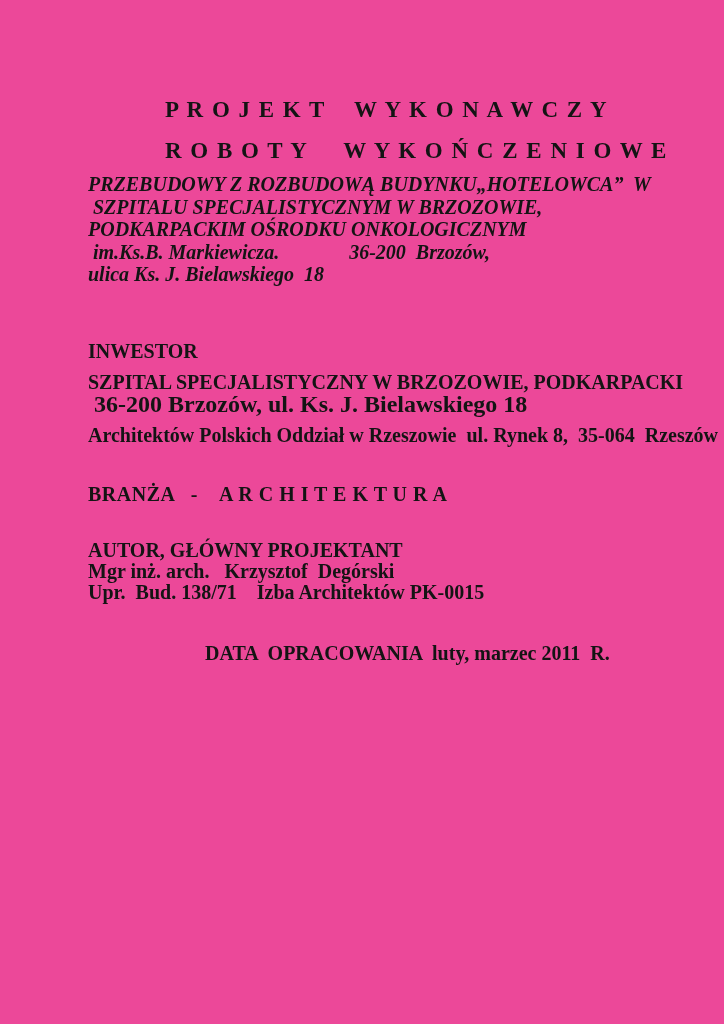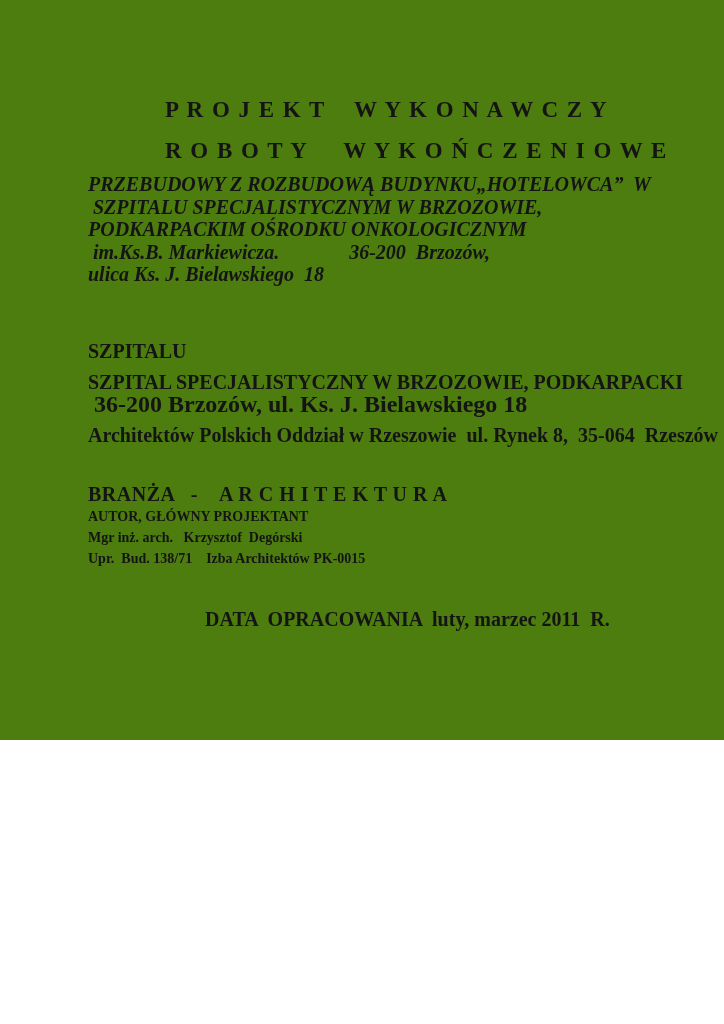--- a/index.html
+++ b/index.html
@@ -3,22 +3,22 @@
 <meta charset="utf-8">
 <style>
   html, body {
     margin: 0;
     padding: 0;
     background: #ffffff;
   }
   .page {
     position: relative;
     width: 724px;
-    height: 740px;
-    background: #4d7c0f;
+    height: 1024px;
+    background: #ec4899;
     overflow: hidden;
     font-family: "Liberation Serif", "DejaVu Serif", serif;
     font-weight: bold;
     color: #141414;
     -webkit-font-smoothing: antialiased;
   }
   .content {
     padding: 96px 50px 0 88px;
   }
 
@@ -61,21 +61,22 @@
 
   .address-line {
     margin-top: 0px;
     font-size: 24px;
     line-height: 22.5px;
     white-space: pre;
   }
 
   
   .author-block {
-    font-size: 14px;
+    margin-top: 34px;
+    font-size: 20px;
     line-height: 21px;
   }
   .author-block div { white-space: pre; }
 
   
   .date-line {
     margin-top: 38px;
     margin-left: 117px;
     font-size: 20px;
     line-height: 24px;
@@ -92,21 +93,21 @@
     <div class="title-line second">R O B O T Y     W Y K O Ń C Z E N I O W E</div>
 
     <div class="project-block">
       <div>PRZEBUDOWY Z ROZBUDOWĄ BUDYNKU„HOTELOWCA”  W</div>
       <div> SZPITALU SPECJALISTYCZNYM W BRZOZOWIE,</div>
       <div>PODKARPACKIM OŚRODKU ONKOLOGICZNYM</div>
       <div> im.Ks.B. Markiewicza.              36-200  Brzozów,</div>
       <div>ulica Ks. J. Bielawskiego  18</div>
     </div>
 
-    <div class="section-heading h-inwestor">SZPITALU</div>
+    <div class="section-heading h-inwestor">INWESTOR</div>
 
     <div class="section-para">
       <div>SZPITAL SPECJALISTYCZNY W BRZOZOWIE, PODKARPACKI</div>
     </div>
 
     <div class="address-line"> 36-200 Brzozów, ul. Ks. J. Bielawskiego 18</div>
 
 
     <div class="section-para">
       <div>Architektów Polskich Oddział w Rzeszowie  ul. Rynek 8,  35-064  Rzeszów</div>

